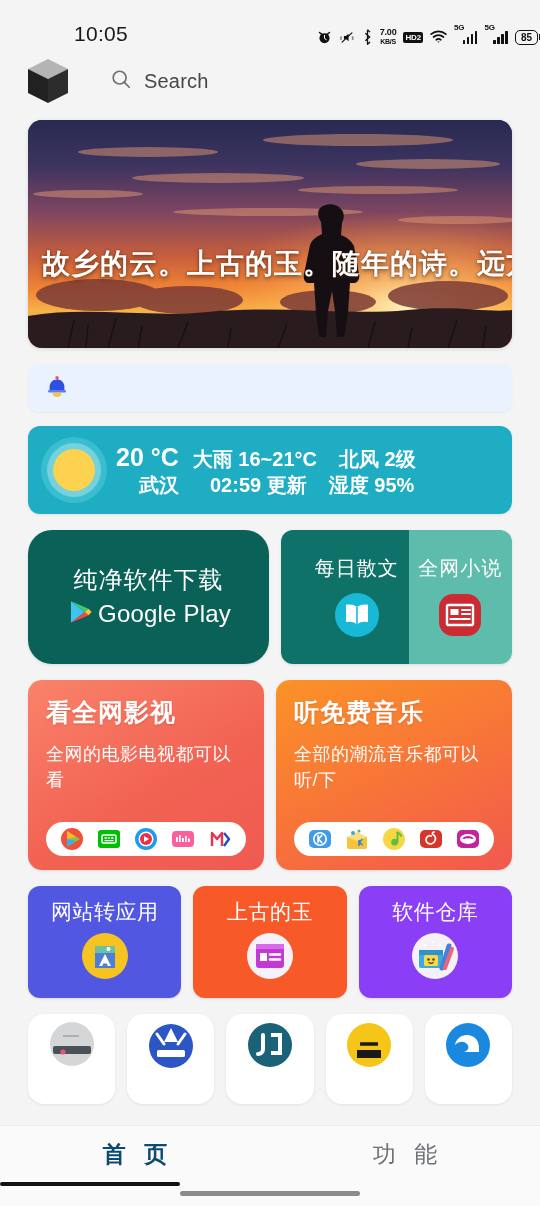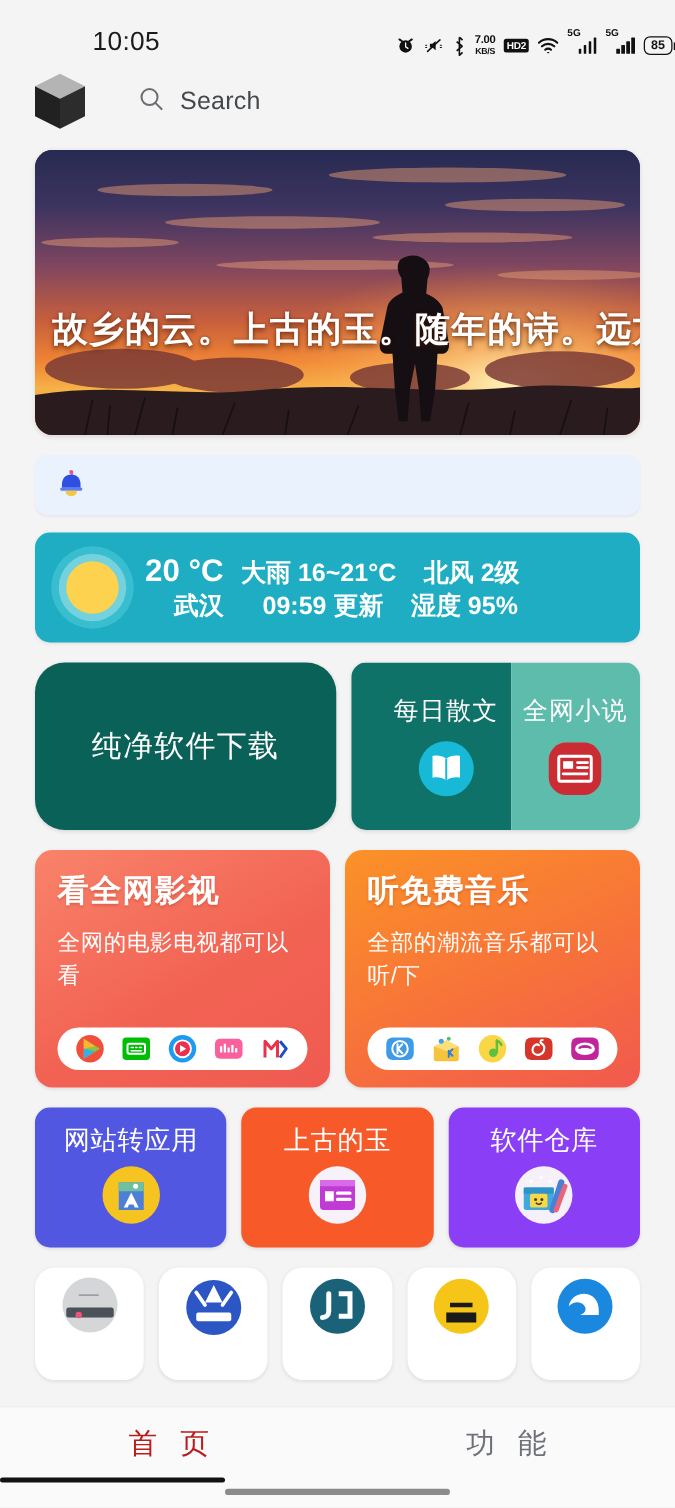--- a/index.html
+++ b/index.html
@@ -293,21 +293,21 @@
   .navtab {
     flex: 1;
     display: flex;
     align-items: center;
     justify-content: center;
     font-size: 23px;
     color: #6e7177;
     letter-spacing: 6px;
     text-indent: 6px;
   }
-  .navtab.active { color: #b91c1c; font-weight: 400; }
+  .navtab.active { color: #0c4a6e; font-weight: 700; }
   .nav-indicator {
     position: absolute;
     left: 0;
     top: 56px;
     width: 180px;
     height: 4px;
     background: #121212;
     border-radius: 2px;
   }
   .home-bar {
@@ -477,29 +477,40 @@
         </svg>
       </span>
       <div class="wx-info">
         <div class="wx-row">
           <span class="wx-temp">20 °C</span>
           <span class="wx-cond">大雨 16~21°C</span>
           <span class="wx-wind">北风 2级</span>
         </div>
         <div class="wx-row">
           <span class="wx-city">武汉</span>
-          <span class="wx-upd">09:59 更新</span>
+          <span class="wx-upd">02:59 更新</span>
           <span class="wx-hum">湿度 95%</span>
         </div>
       </div>
     </div>
 
     <div class="store-row">
       <div class="gplay">
         <div class="gplay-title">纯净软件下载</div>
+        <div class="gplay-sub">
+          <span>
+            <svg width="28" height="28" viewBox="0 0 28 28">
+              <path d="M5 3.2 L18.6 14 L5 24.8 Z" fill="#3fc3f0"></path>
+              <path d="M5 3.2 L18.6 14 L22.6 10.8 Z" fill="#3bcc6e"></path>
+              <path d="M5 24.8 L18.6 14 L22.6 17.2 Z" fill="#f14a47"></path>
+              <path d="M18.6 14 L22.6 10.8 L25.6 14 L22.6 17.2 Z" fill="#fcc832"></path>
+            </svg>
+          </span>
+          <span class="label">Google Play</span>
+        </div>
       </div>
       <div class="dual">
         <div class="dual-cell cell-essay">
           <div class="dual-title">每日散文</div>
           <span>
             <svg width="48" height="48" viewBox="0 0 48 48">
               <circle cx="24" cy="24" r="22" fill="#18b9d6"></circle>
               <path d="M24 16c-3-2.5-7.5-3-11-2.2v17.4c3.5-.8 8-.3 11 2.2z" fill="#fff"></path>
               <path d="M24 16c3-2.5 7.5-3 11-2.2v17.4c-3.5-.8-8-.3-11 2.2z" fill="#fff"></path>
               <path d="M24 16v17.4" stroke="#18b9d6" stroke-width="1.6"></path>

